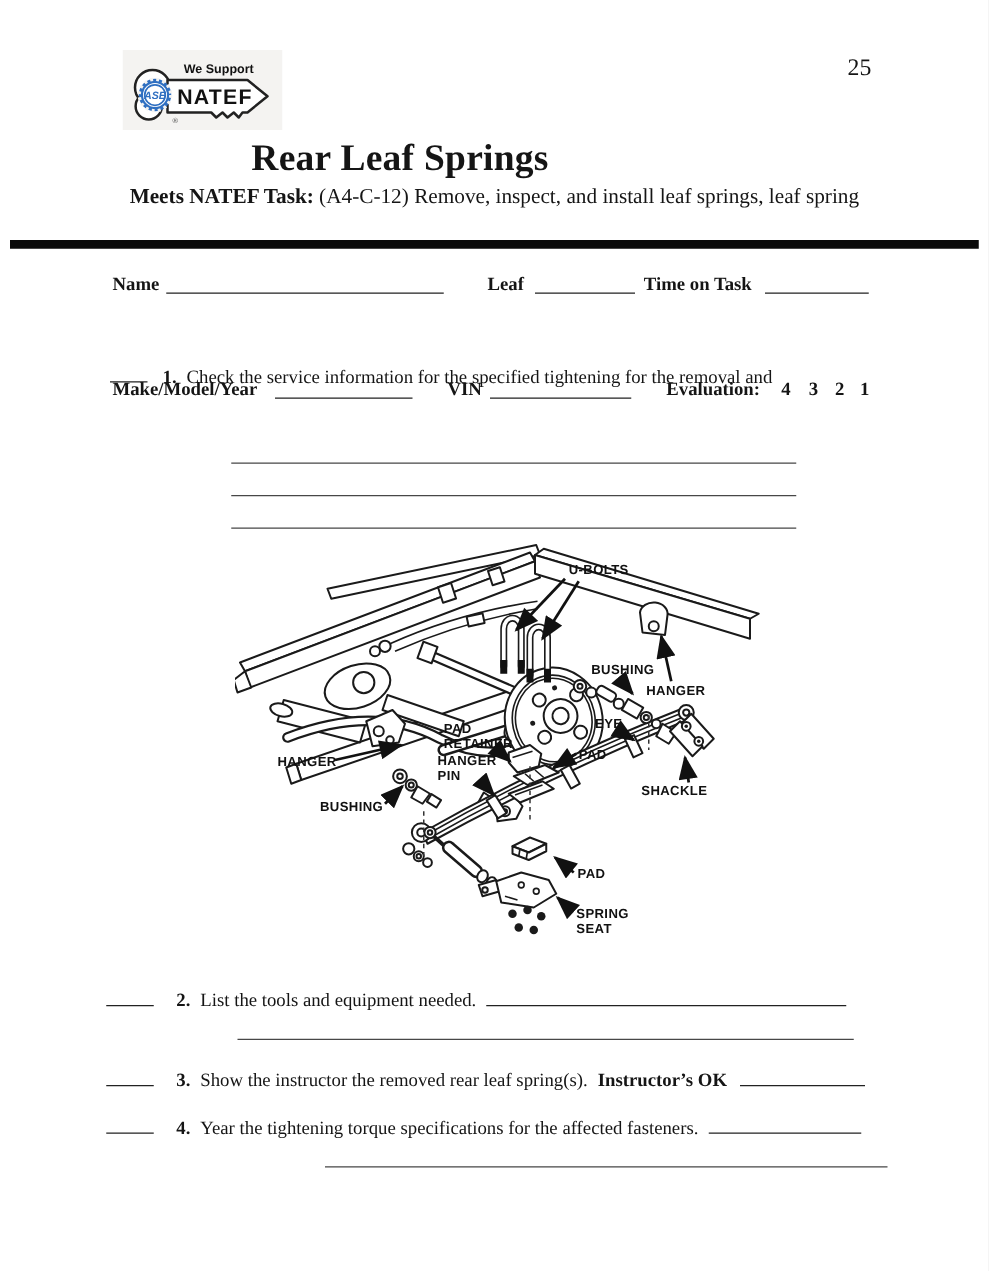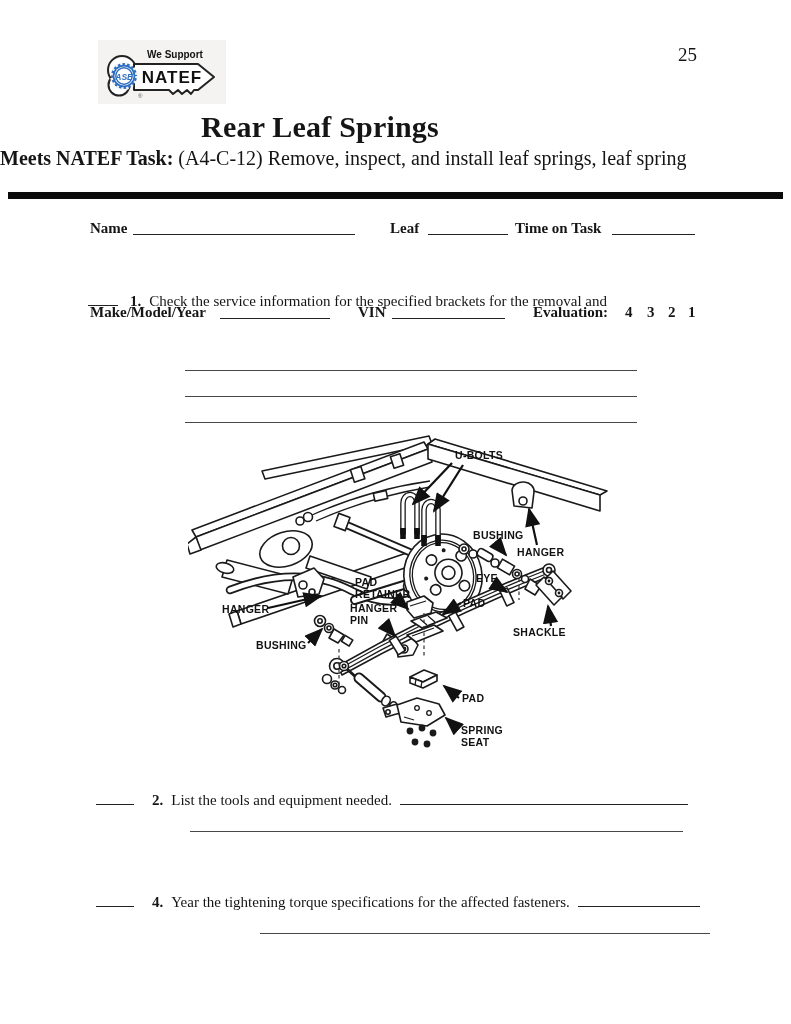--- a/index.html
+++ b/index.html
@@ -1,26 +1,26 @@
 <!DOCTYPE html>
 <html><head>
 <meta charset="utf-8">
 <style>
   html,body{margin:0;padding:0;background:#e8e8e8;}
   .page{position:relative;width:791px;height:1024px;background:#ffffff;margin:0 auto;
         font-family:"Liberation Serif", serif;color:#151515;overflow:hidden;}
   .abs{position:absolute;}
   .pageno{font-weight:normal;font-size:19px;}
   .title{left:0;width:640px;text-align:center;font-size:30px;font-weight:bold;letter-spacing:.2px;}
-  .sub{left:0;width:791px;text-align:left;font-size:20px;}
+  .sub{left:0;width:791px;text-align:center;font-size:17px;}
   .rule{left:8px;width:775px;height:7px;background:#0b0b0b;}
   .frow{left:0;width:791px;height:20px;font-size:15px;font-weight:bold;}
   .frow span.lbl{position:absolute;white-space:nowrap;}
   .uline{position:absolute;border-bottom:1.4px solid #222;height:14px;}
-  .item{left:96px;right:20px;font-size:15px;white-space:nowrap;}
+  .item{left:85px;right:20px;font-size:15px;white-space:nowrap;}
   .item1{left:88px;}
   .blank{display:inline-block;border-bottom:1.4px solid #222;height:12px;vertical-align:baseline;}
   .num{font-weight:bold;margin:0 8px 0 18px;}
   .item1 .num{margin-left:12px;}
   .okl{font-weight:bold;margin:0 6px 0 8px;}
   .wline{display:inline-block;border-bottom:1.4px solid #222;height:12px;margin-left:8px;vertical-align:baseline;}
   .aline{position:absolute;border-bottom:1.5px solid #474747;height:1px;}
   
   .part{fill:#fff;stroke:#1a1a1a;stroke-width:1.6;stroke-linejoin:round;}
   .ln{fill:none;stroke:#1a1a1a;stroke-width:1.3;}
@@ -81,21 +81,21 @@
     <span class="lbl" style="left:358px;">VIN</span>
     <span class="uline" style="left:392px;width:113px;"></span>
     <span class="lbl" style="left:533px;">Evaluation:</span>
     <span class="lbl" style="left:625px;">4</span>
     <span class="lbl" style="left:647px;">3</span>
     <span class="lbl" style="left:668px;">2</span>
     <span class="lbl" style="left:688px;">1</span>
   </div>
 
   <div class="abs item item1" style="top:293px;">
-    <span class="blank" style="width:30px;"></span><b class="num">1.</b><span>Check the service information for the specified brackets for the removal and</span>
+    <span class="blank" style="width:30px;"></span><b class="num">1.</b><span>Check the service information for the specified tightening for the removal and</span>
   </div>
 
   <div class="abs aline" style="top:369px;left:185px;width:452px;"></div>
   <div class="abs aline" style="top:395px;left:185px;width:452px;"></div>
   <div class="abs aline" style="top:421px;left:185px;width:452px;"></div>
 
   <svg class="abs" style="top:428px;left:188px;" width="424" height="348" viewBox="188 428 424 348">
     <defs>
       <marker id="ah" viewBox="0 0 10 8" refX="9" refY="4" markerWidth="9" markerHeight="7" orient="auto">
         <path d="M0,0 L10,4 L0,8 Z" fill="#111"></path>
@@ -294,19 +294,22 @@
       <text class="dlabel" x="461" y="734">SPRING</text>
       <text class="dlabel" x="461" y="746">SEAT</text>
     </g>
   </svg>
 
   <div class="abs item" style="top:792px;">
     <span class="blank" style="width:38px;"></span><b class="num">2.</b><span>List the tools and equipment needed.</span><span class="wline" style="width:288px;"></span>
   </div>
   <div class="abs aline" style="top:830px;left:190px;width:493px;"></div>
 
+  <div class="abs item" style="top:856px;">
+    <span class="blank" style="width:38px;"></span><b class="num">3.</b><span>Show the instructor the removed rear leaf spring(s).</span><b class="okl">Instructor’s OK</b><span class="wline" style="width:100px;margin-left:4px;"></span>
+  </div>
 
   <div class="abs item" style="top:894px;">
     <span class="blank" style="width:38px;"></span><b class="num">4.</b><span>Year the tightening torque specifications for the affected fasteners.</span><span class="wline" style="width:122px;"></span>
   </div>
   <div class="abs aline" style="top:932px;left:260px;width:450px;"></div>
 
 </div>
 
 </body></html>

